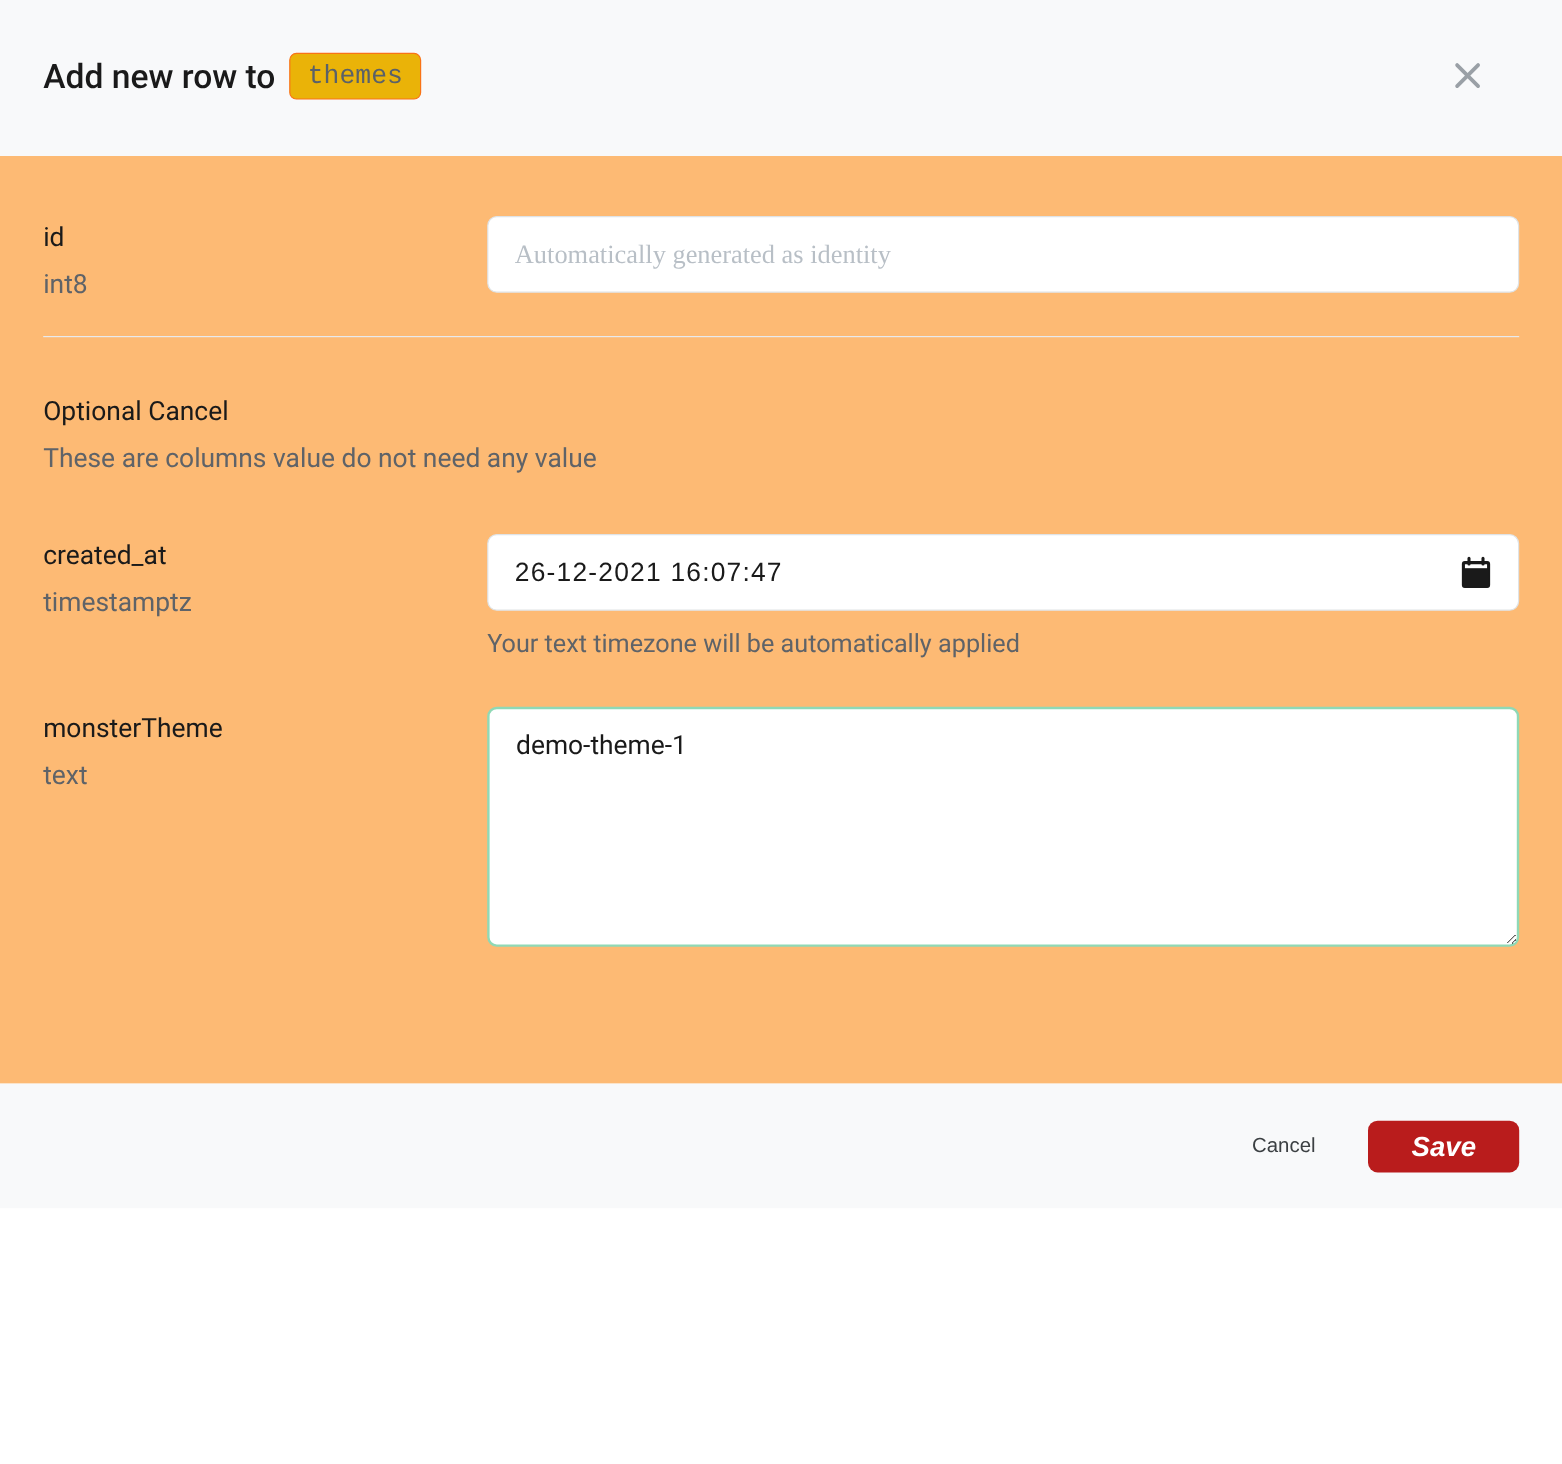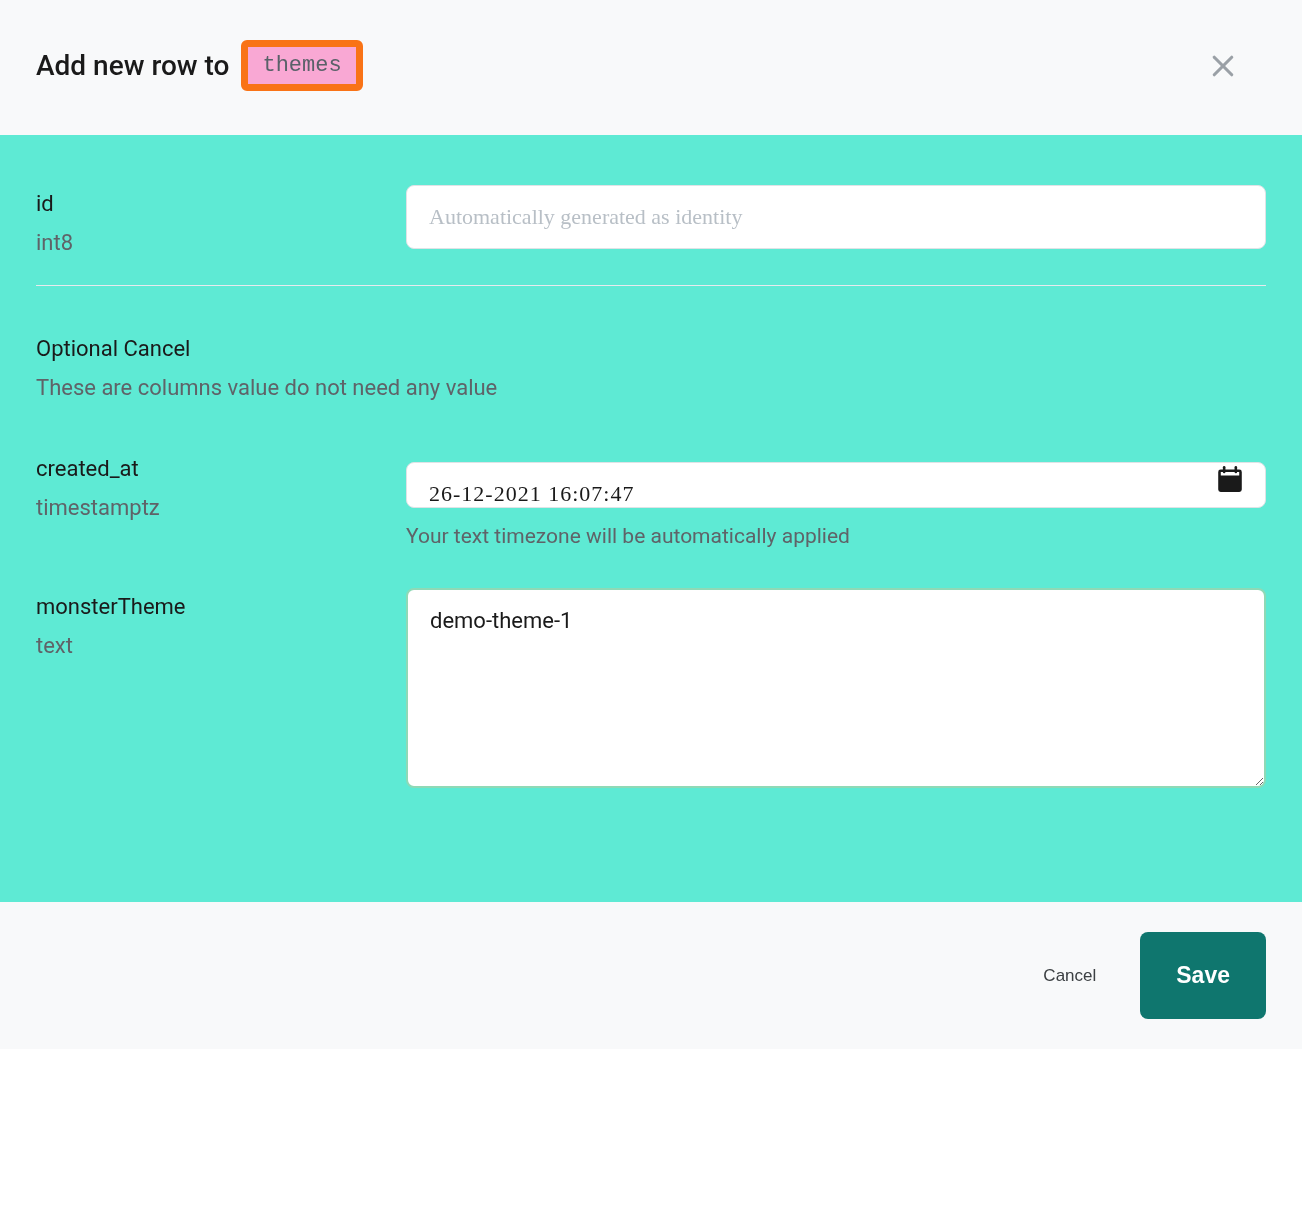--- a/index.html
+++ b/index.html
@@ -24,22 +24,22 @@
       display: flex;
       align-items: center;
       gap: 12px;
     }
     .modal-title {
       font-size: 28px;
       font-weight: 500;
       color: #1a1a1a;
     }
     .table-chip {
-      background: #f9a8d4;
-      border: 7px solid #f97316;
+      background: #eab308;
+      border: 1px solid #f97316;
       border-radius: 6px;
       padding: 6px 14px;
       font-family: "SFMono-Regular", Consolas, "Liberation Mono", Menlo, monospace;
       font-size: 22px;
       color: #5a6169;
     }
     .close-btn {
       background: none;
       border: none;
       cursor: pointer;
@@ -48,21 +48,21 @@
       display: flex;
       align-items: center;
       justify-content: center;
     }
     .close-btn svg {
       width: 30px;
       height: 30px;
     }
     .modal-body {
       padding: 50px 36px 80px 36px;
-      background: #5eead4;
+      background: #fdba74;
     }
     .field-row {
       display: flex;
       gap: 40px;
       margin-bottom: 30px;
     }
     .field-label-col {
       flex: 0 0 330px;
       padding-top: 6px;
     }
@@ -96,29 +96,28 @@
       background: #ffffff;
       color: #b8bfc6;
     }
     .date-input-wrap {
       position: relative;
       display: flex;
       align-items: center;
     }
     .date-input {
       width: 100%;
-      padding: 18px 60px 0 22px;
+      padding: 18px 60px 18px 22px;
       font-size: 22px;
       border: 1px solid #dfe3e6;
       border-radius: 8px;
       background: #ffffff;
       color: #1a1a1a;
-      font-family: Liberation Serif, serif;
+      font-family: Liberation Sans, sans-serif;
       letter-spacing: 1px;
-      margin-top: 12px;
     }
     .calendar-icon {
       position: absolute;
       right: 22px;
       top: 50%;
       transform: translateY(-50%);
       width: 28px;
       height: 28px;
       color: #1a1a1a;
       pointer-events: none;
@@ -168,28 +167,29 @@
     .cancel-btn {
       background: none;
       border: none;
       font-size: 17px;
       font-weight: 500;
       color: #3c4043;
       cursor: pointer;
       padding: 12px 8px;
     }
     .save-btn {
-      background: #0f766e;
+      background: #b91c1c;
       border: none;
       border-radius: 8px;
       font-size: 23px;
       font-weight: 600;
       color: #ffffff;
       cursor: pointer;
-      padding: 30px 36px;
+      padding: 8px 36px;
+      font-style: italic;
     }
   </style>
 </head>
 <body>
 
 <div class="modal-header">
   <div class="modal-title-wrap">
     <span class="modal-title">Add new row to</span>
     <span class="table-chip">themes</span>
   </div>

